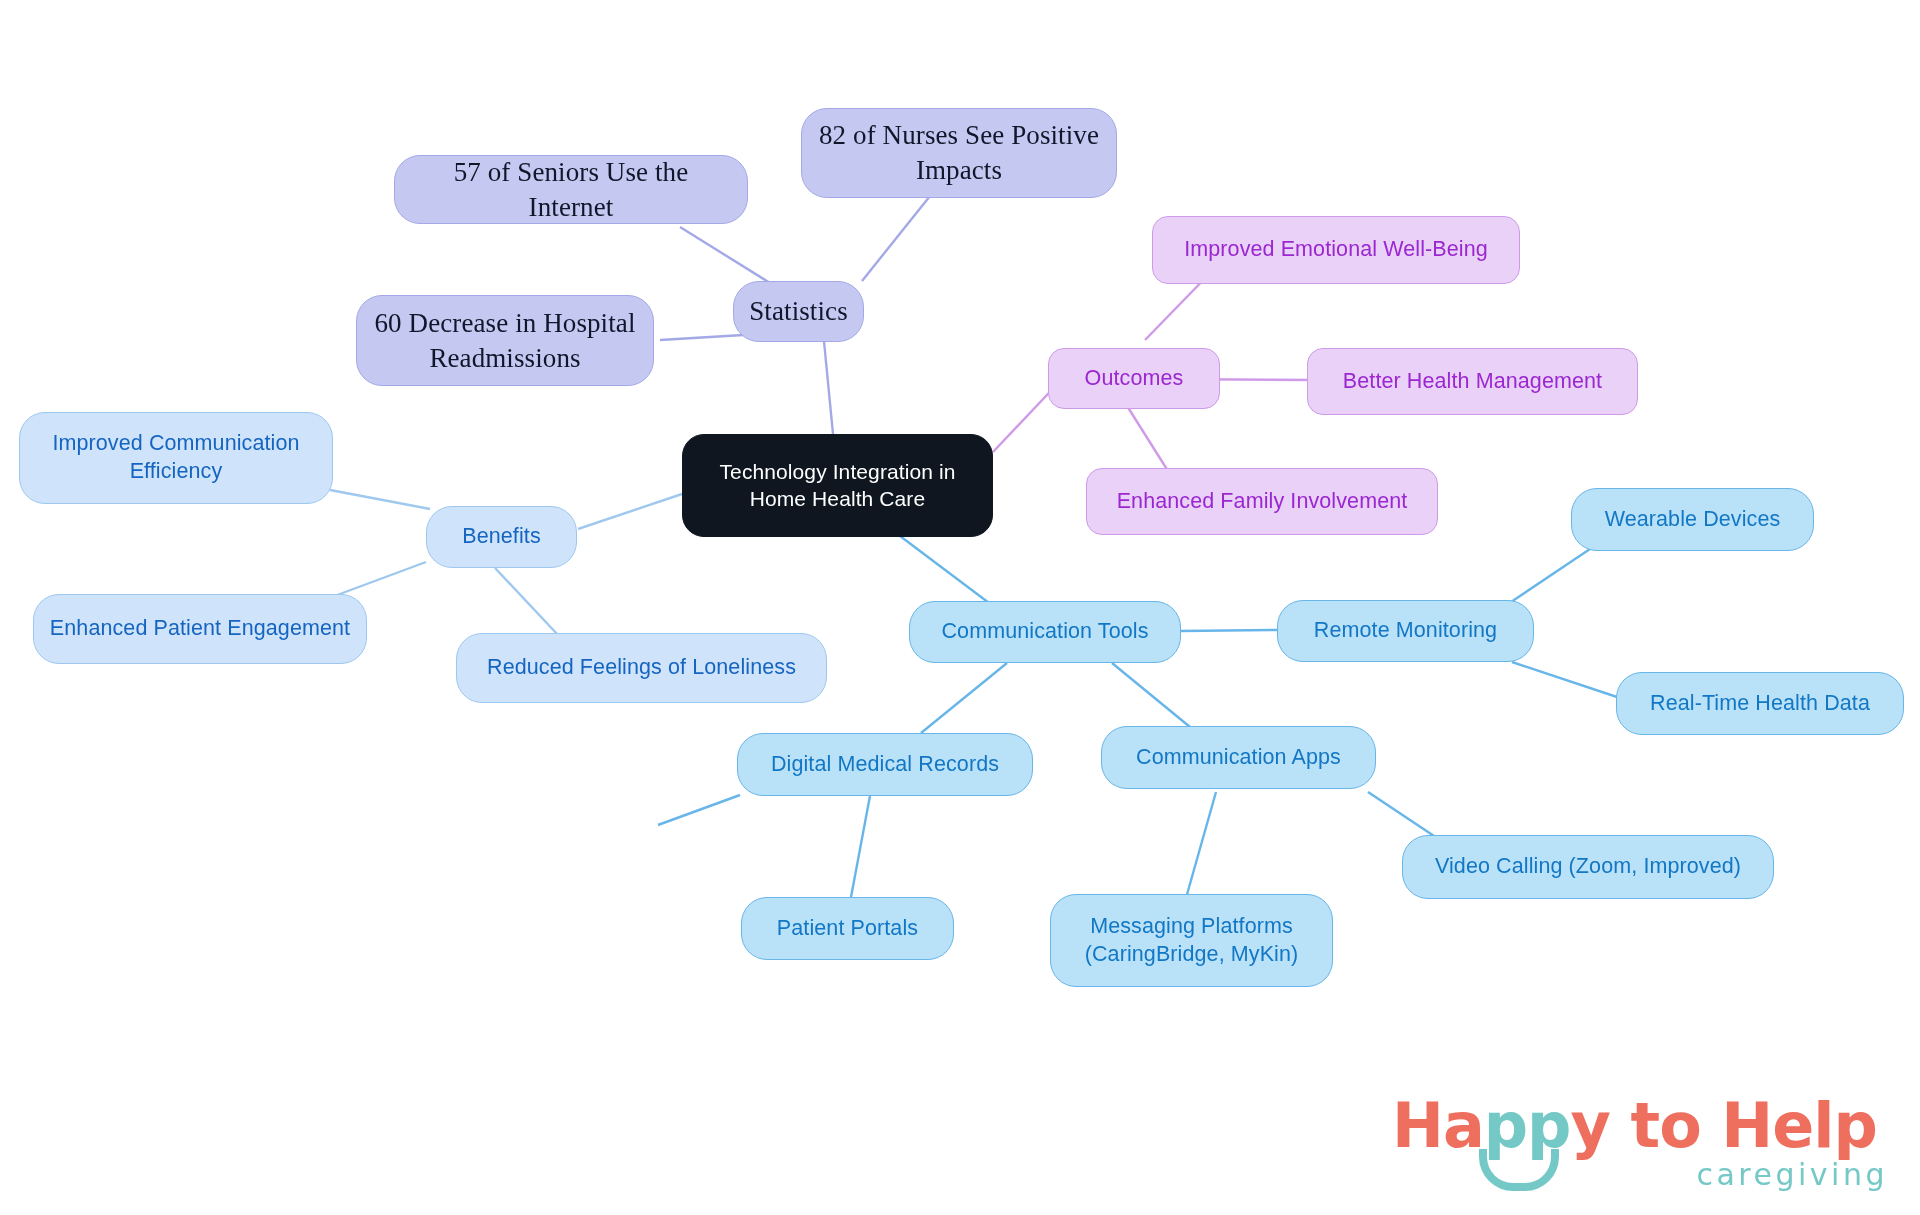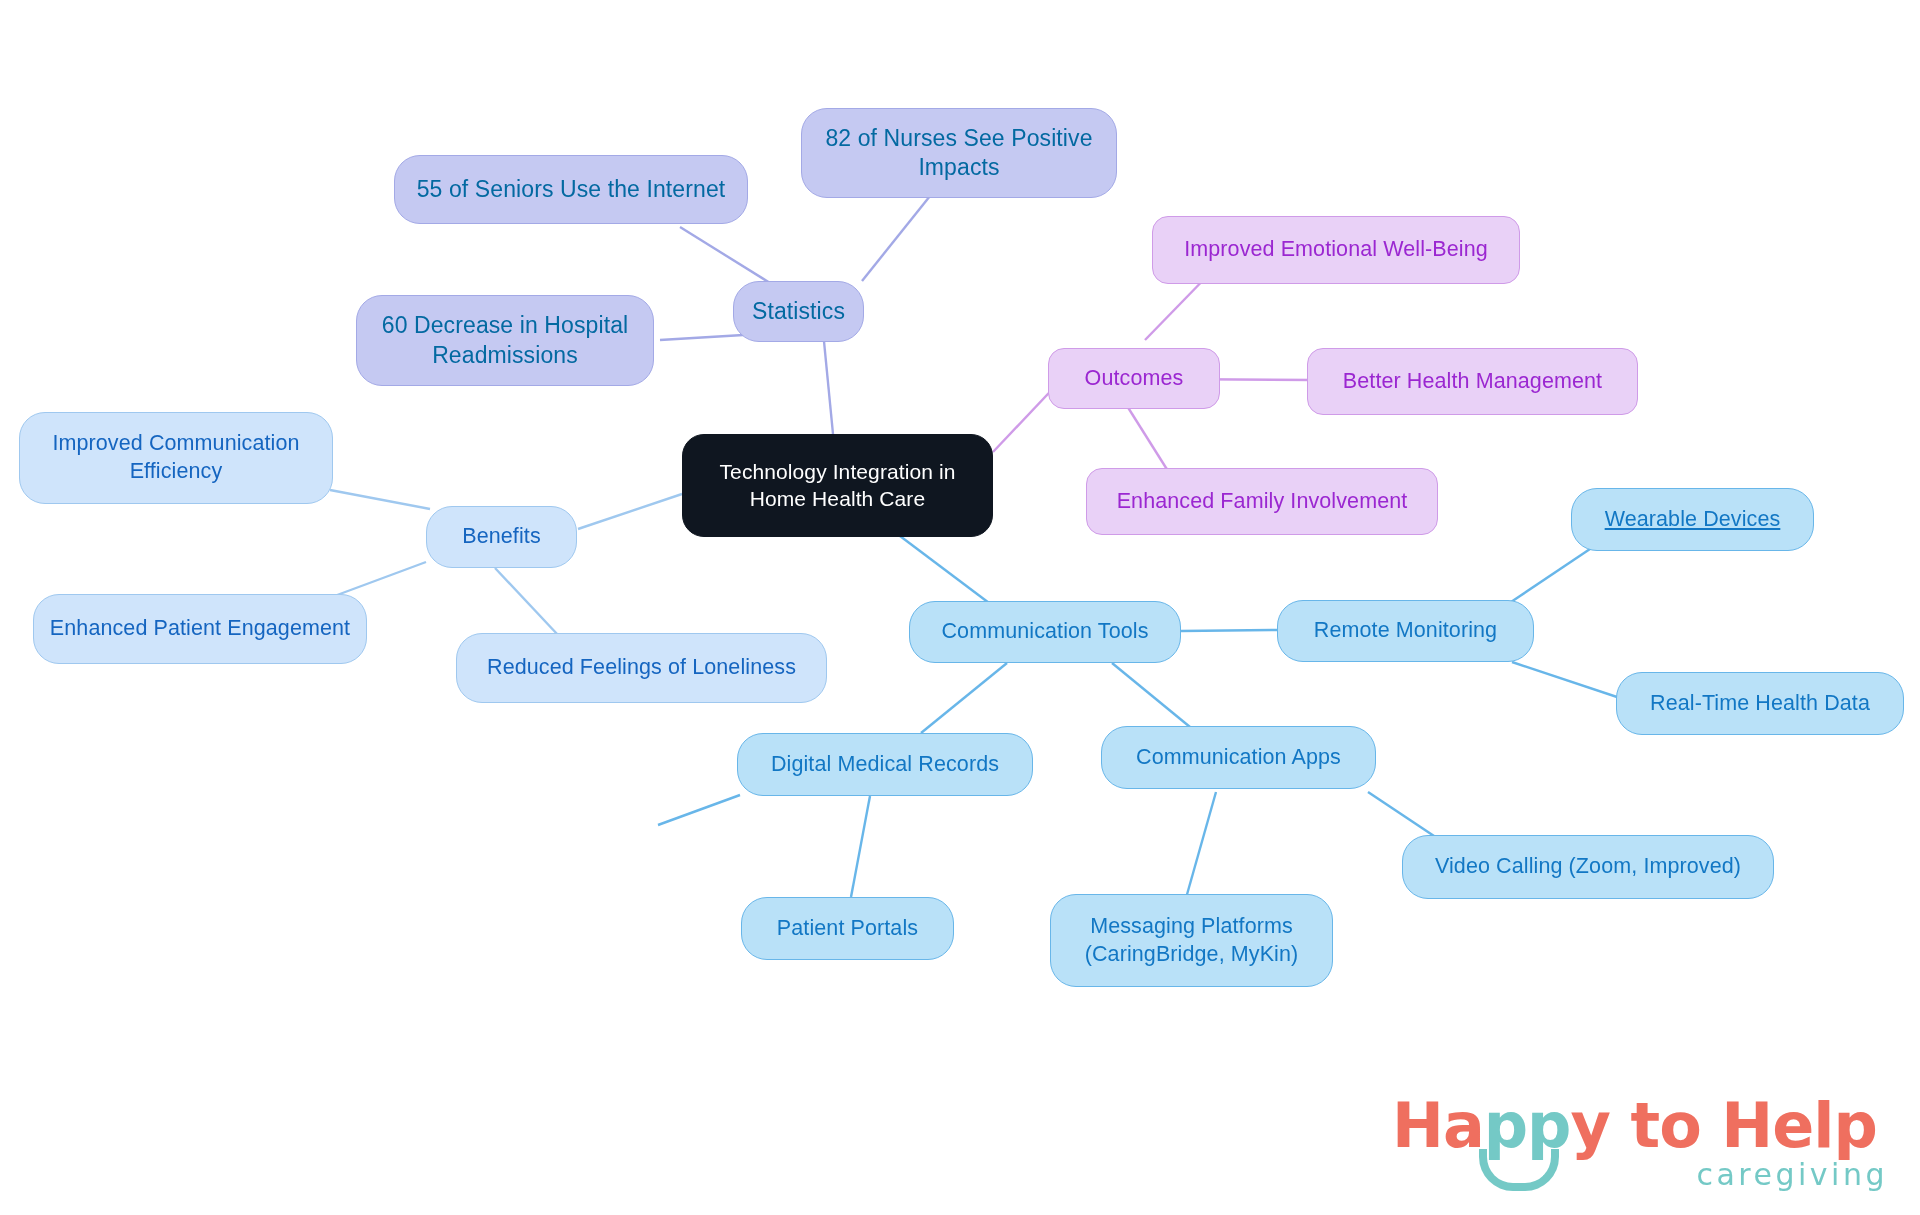--- a/index.html
+++ b/index.html
@@ -34,22 +34,23 @@
     border-color:#0f1620;
     color:#ffffff;
     font-size:21px;
     border-radius:22px;
   }
 
   
   .n-purple{
     background:#c5c9f2;
     border-color:#a3a9e6;
-    color:#0369a1;
-    font-size:23px;
+    color:#0f172a;
+    font-size:27px;
+    font-family:Liberation Serif, serif;
   }
 
   
   .n-magenta{
     background:#e9d1f7;
     border-color:#cf9be8;
     color:#9b27d1;
     font-size:21.5px;
     border-radius:16px;
   }
@@ -148,21 +149,21 @@
 
     <path d="M 1216 792 L 1186 898" stroke="#68b6e9" stroke-width="2.4" fill="none"></path>
     <path d="M 1368 792 L 1440 840" stroke="#68b6e9" stroke-width="2.4" fill="none"></path>
   </svg>
 
   <div class="node n-root" style="left:682px;top:434px;width:311px;height:103px;">Technology Integration in
 Home Health Care</div>
 
   <div class="node n-purple" style="left:733px;top:281px;width:131px;height:61px;">Statistics</div>
 
-  <div class="node n-purple" style="left:394px;top:155px;width:354px;height:69px;">55 of Seniors Use the Internet</div>
+  <div class="node n-purple" style="left:394px;top:155px;width:354px;height:69px;">57 of Seniors Use the Internet</div>
 
   <div class="node n-purple" style="left:801px;top:108px;width:316px;height:90px;">82 of Nurses See Positive
 Impacts</div>
 
   <div class="node n-purple" style="left:356px;top:295px;width:298px;height:91px;">60 Decrease in Hospital
 Readmissions</div>
 
   <div class="node n-magenta" style="left:1048px;top:348px;width:172px;height:61px;">Outcomes</div>
 
   <div class="node n-magenta" style="left:1152px;top:216px;width:368px;height:68px;">Improved Emotional Well-Being</div>
@@ -177,21 +178,21 @@
 Efficiency</div>
 
   <div class="node n-lblue" style="left:33px;top:594px;width:334px;height:70px;">Enhanced Patient Engagement</div>
 
   <div class="node n-lblue" style="left:456px;top:633px;width:371px;height:70px;">Reduced Feelings of Loneliness</div>
 
   <div class="node n-sblue" style="left:909px;top:601px;width:272px;height:62px;">Communication Tools</div>
 
   <div class="node n-sblue" style="left:1277px;top:600px;width:257px;height:62px;">Remote Monitoring</div>
 
-  <div class="node n-sblue" style="left:1571px;top:488px;width:243px;height:63px;text-decoration:underline;">Wearable Devices</div>
+  <div class="node n-sblue" style="left:1571px;top:488px;width:243px;height:63px;">Wearable Devices</div>
 
   <div class="node n-sblue" style="left:1616px;top:672px;width:288px;height:63px;">Real-Time Health Data</div>
 
   <div class="node n-sblue" style="left:737px;top:733px;width:296px;height:63px;">Digital Medical Records</div>
 
 
   <div class="node n-sblue" style="left:741px;top:897px;width:213px;height:63px;">Patient Portals</div>
 
   <div class="node n-sblue" style="left:1101px;top:726px;width:275px;height:63px;">Communication Apps</div>
 

